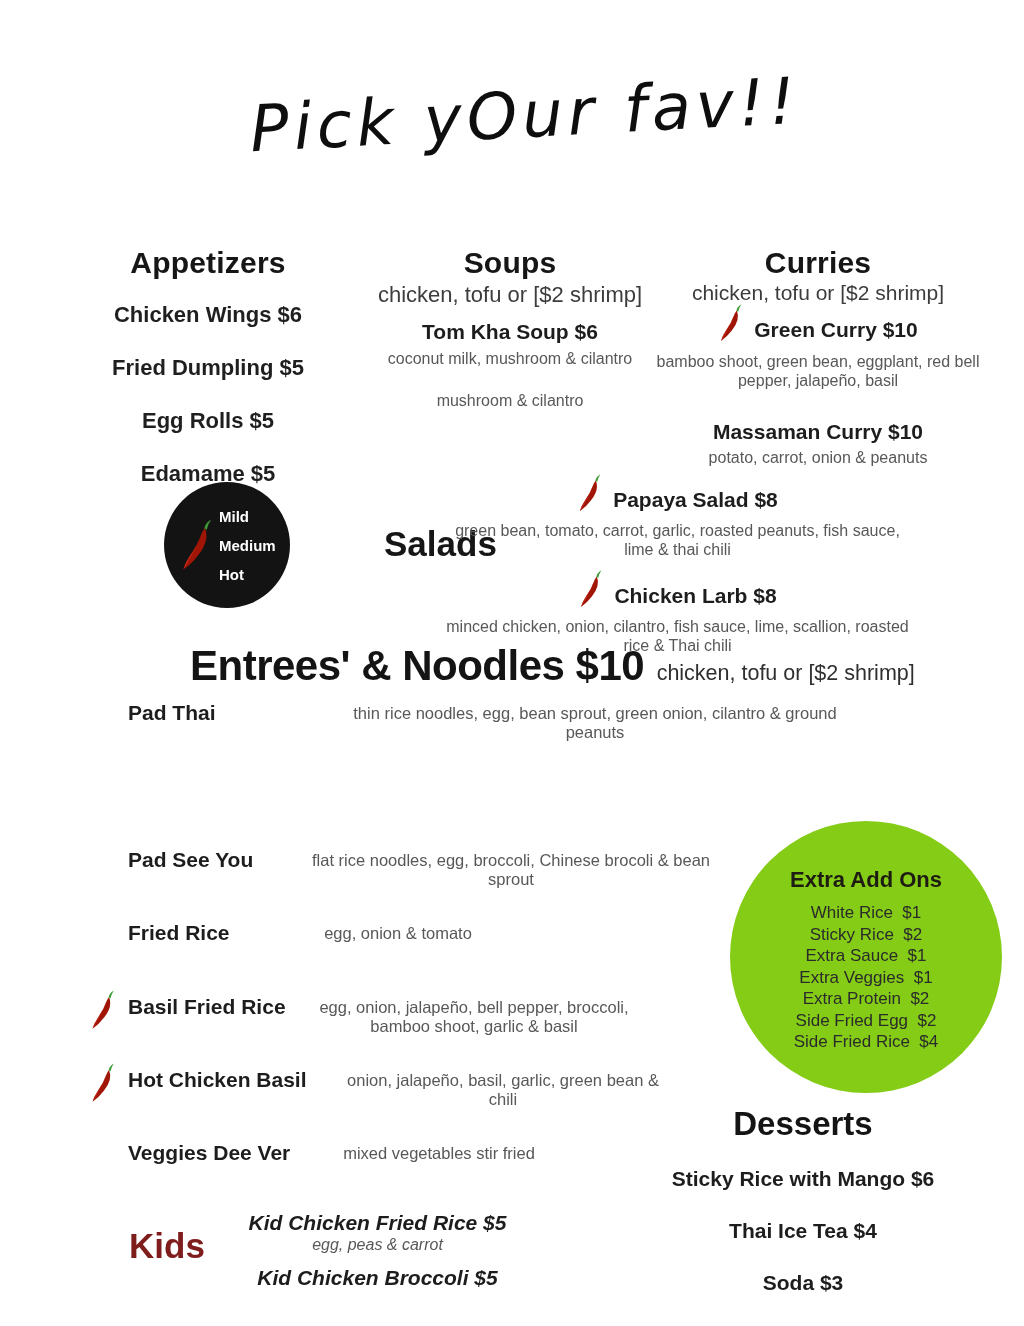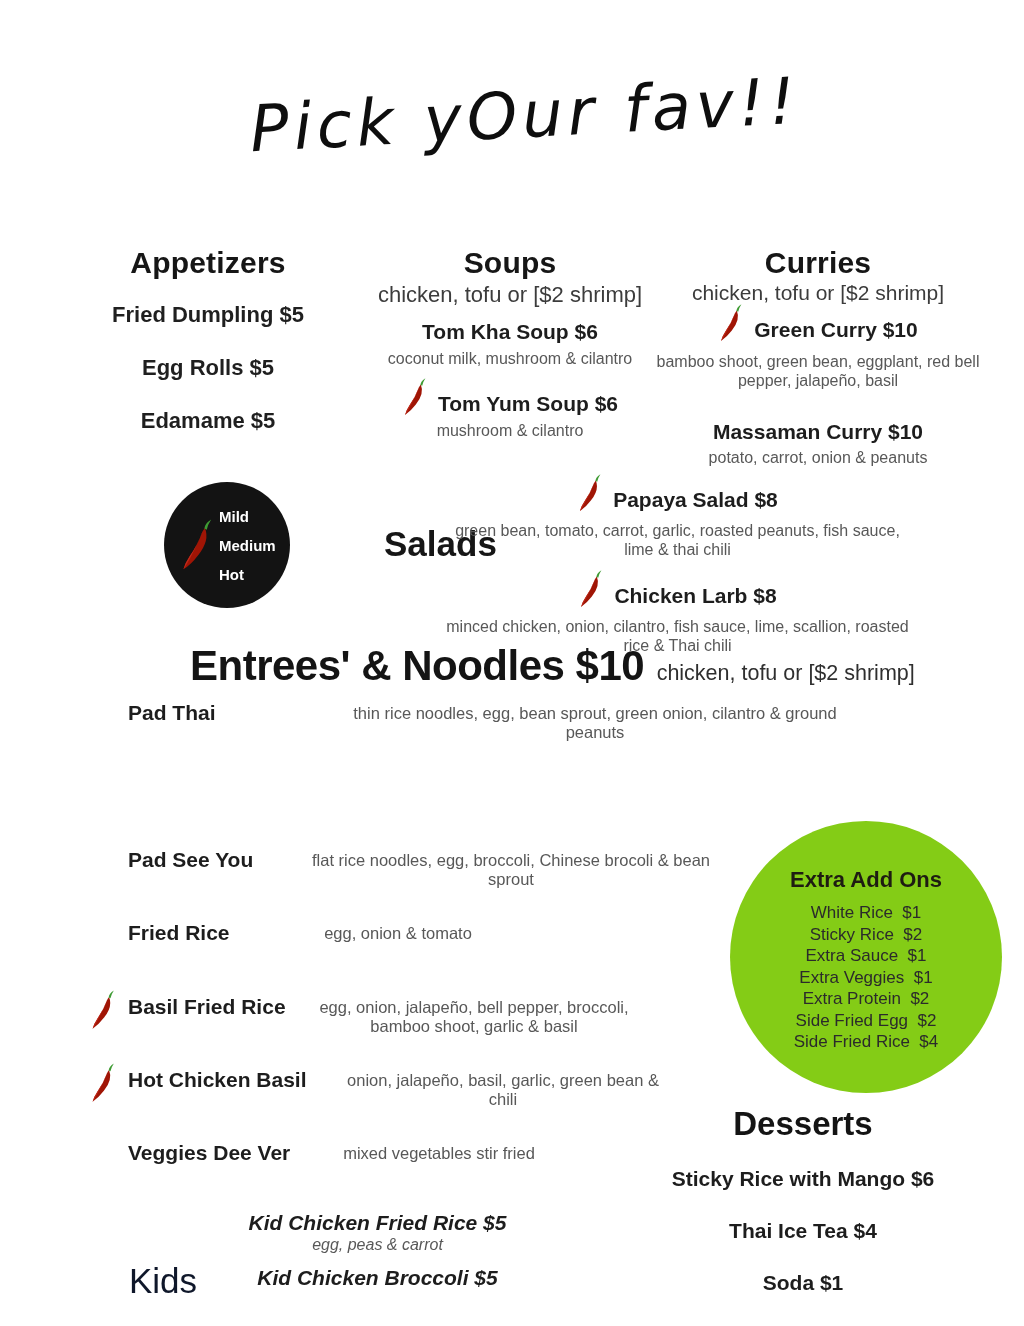--- a/index.html
+++ b/index.html
@@ -70,21 +70,21 @@
     display:flex; flex-direction:column; align-items:center; justify-content:center;
     padding-top:6px;
   }
   .addons h2 { font-size:22px; font-weight:bold; color:#1e1c12; margin-bottom:9px; }
   .addons .addon-line { font-size:17px; line-height:21.5px; color:#2b2b2b; white-space:pre; }
   
   .desserts { position:absolute; left:618px; top:1105px; width:370px; text-align:center; }
   .desserts h2 { font-size:33px; font-weight:bold; color:#141414; margin-bottom:24px; }
   .desserts .dessert-item { font-size:21px; font-weight:bold; color:#1d1d1d; margin-bottom:28px; }
   
-  .kids-heading { position:absolute; left:129px; top:1226px; font-size:35px; font-weight:normal; color:#0f172a;margin-top:35px; }
+  .kids-heading { position:absolute; left:129px; top:1226px; font-size:35px; font-weight:bold; color:#7f1d1d; }
   .kids-items { position:absolute; left:230px; top:1211px; width:295px; text-align:center;font-style:italic; }
   .kids-items .dish-desc { margin-top:0px; font-size:16px; }
   .kids-items .dish2 { margin-top:12px; }
 </style>
 </head>
 <body>
 
 <svg width="0" height="0" style="position:absolute">
   <defs>
     <g id="chili-shape">
@@ -94,39 +94,34 @@
     </g>
   </defs>
 </svg>
 
 <div class="page">
 
   <div class="title">Pick yOur fav!!</div>
 
   <section class="col col-app">
     <h2 class="sec">Appetizers</h2>
+    <div class="app-item">Chicken Wings $6</div>
     <div class="app-item">Fried Dumpling $5</div>
     <div class="app-item">Egg Rolls $5</div>
     <div class="app-item">Edamame $5</div>
   </section>
 
   <section class="col col-soup">
     <h2 class="sec">Soups</h2>
     <div class="subtitle">chicken, tofu or [$2 shrimp]</div>
     <div class="dish1">
       <div class="dish-name">Tom Kha Soup $6</div>
       <div class="dish-desc">coconut milk, mushroom &amp; cilantro</div>
     </div>
     <div class="dish2">
-      <div class="name-row">
-        <svg class="chili chili-up" width="26" height="40" viewBox="0 0 30 48">
-            <use href="#chili-shape"></use>
-          </svg>
-        <span class="dish-name">Tom Yum Soup $6</span>
-      </div>
       <div class="dish-desc">mushroom &amp; cilantro</div>
     </div>
   </section>
 
   <section class="col col-cur">
     <h2 class="sec">Curries</h2>
     <div class="subtitle">chicken, tofu or [$2 shrimp]</div>
     <div class="dish1">
       <div class="name-row">
         <svg class="chili chili-up" width="26" height="40" viewBox="0 0 30 48">
@@ -225,21 +220,21 @@
     <div class="addon-line">Extra Veggies  $1</div>
     <div class="addon-line">Extra Protein  $2</div>
     <div class="addon-line">Side Fried Egg  $2</div>
     <div class="addon-line">Side Fried Rice  $4</div>
   </div>
 
   <section class="desserts">
     <h2>Desserts</h2>
     <div class="dessert-item">Sticky Rice with Mango $6</div>
     <div class="dessert-item">Thai Ice Tea $4</div>
-    <div class="dessert-item">Soda $1</div>
+    <div class="dessert-item">Soda $3</div>
   </section>
 
   <div class="kids-heading">Kids</div>
   <div class="kids-items">
     <div class="dish1">
       <div class="dish-name">Kid Chicken Fried Rice $5</div>
       <div class="dish-desc">egg, peas &amp; carrot</div>
     </div>
     <div class="dish2">
       <div class="dish-name">Kid Chicken Broccoli $5</div>

